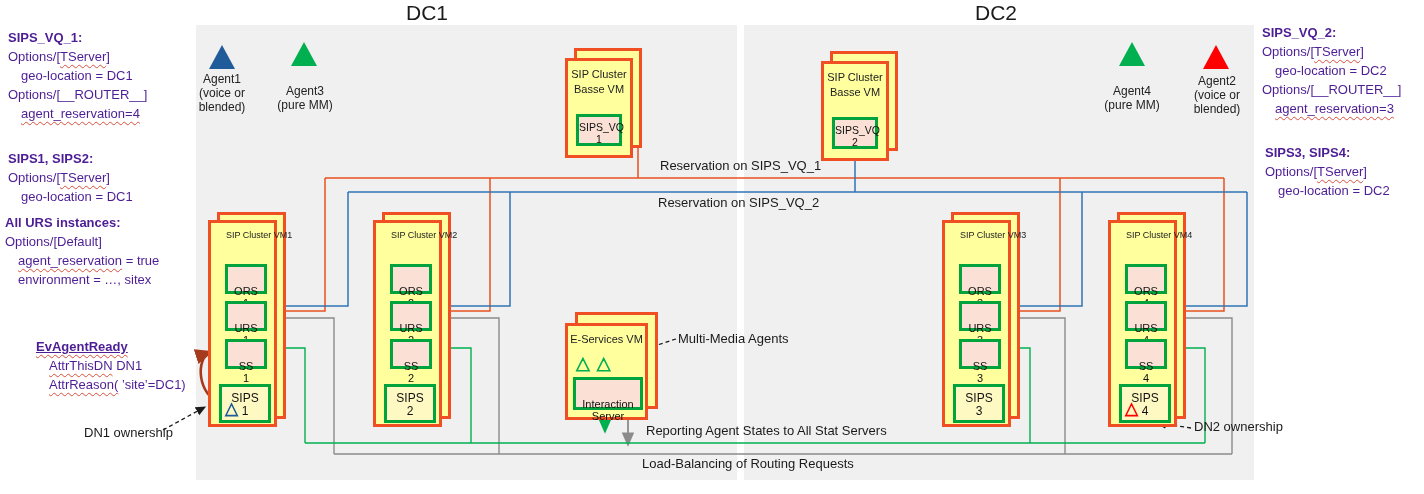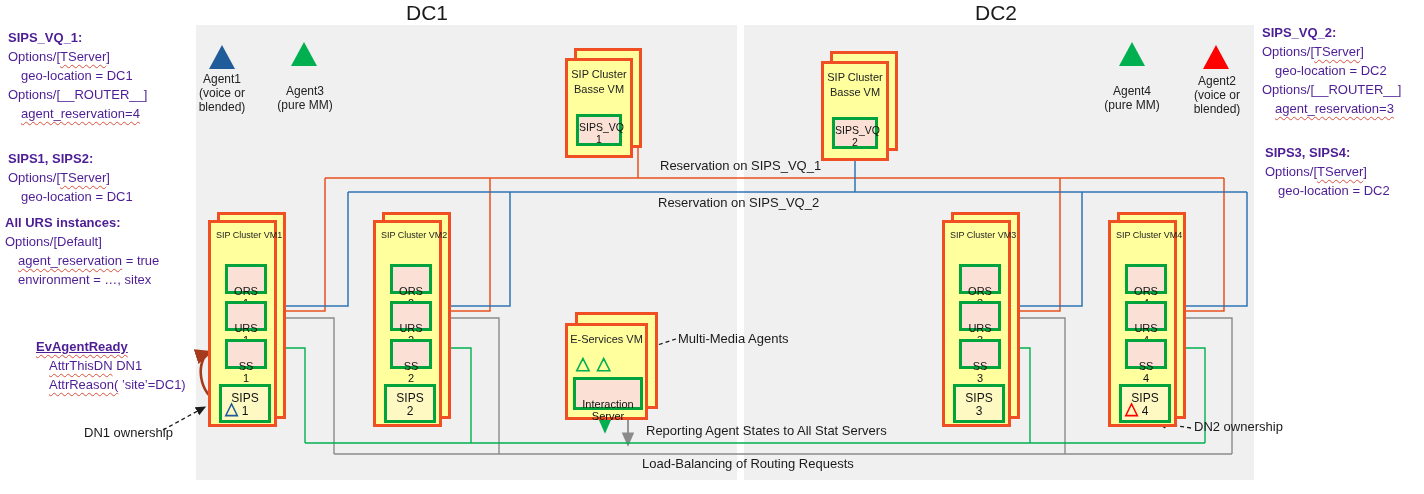--- a/index.html
+++ b/index.html
@@ -10,21 +10,21 @@
   .note{position:absolute;font-size:13px;line-height:19px;color:#4c1d95;}
   .nt{font-weight:700;}
   .ind{padding-left:13px;}
   .sp{text-decoration:underline;text-decoration-style:wavy;text-decoration-color:#d94f3d;text-decoration-thickness:1px;text-underline-offset:3px;}
   .u{text-decoration:underline;}
   .vm-box{position:absolute;box-sizing:border-box;background:#ffff9e;border:3px solid #f04e23;}
   .comp{position:absolute;box-sizing:border-box;background:#fbe0d5;border:3px solid #00a33c;
         text-align:center;font-size:11px;line-height:12px;padding-top:18px;}
   .comp-big{position:absolute;box-sizing:border-box;background:#fef9c3;border:3px solid #00a33c;
         text-align:center;font-size:12px;line-height:13px;padding-top:5px;}
-  .cluster-label{position:absolute;left:5px;top:7px;font-size:9px;white-space:nowrap;color:#222;}
+  .cluster-label{position:absolute;left:15px;top:7px;font-size:9px;white-space:nowrap;color:#222;}
   .basse-label{position:absolute;left:0;top:6px;width:100%;text-align:center;font-size:11px;line-height:15px;color:#222;}
   .inner-sm{font-size:10.5px;line-height:12px;padding-top:4px;}
   .tri{position:absolute;width:0;height:0;border-left:13px solid transparent;border-right:13px solid transparent;}
   .agent-label{position:absolute;width:70px;text-align:center;font-size:12px;line-height:14px;color:#222;}
   .bus-label{position:absolute;font-size:13px;color:#1a1a1a;white-space:nowrap;}
   .callout{position:absolute;font-size:13px;color:#1a1a1a;white-space:nowrap;}
   .own-tri{position:absolute;font-size:17px;line-height:17px;font-weight:700;}
   svg{position:absolute;left:0;top:0;}
 </style>
 </head>

